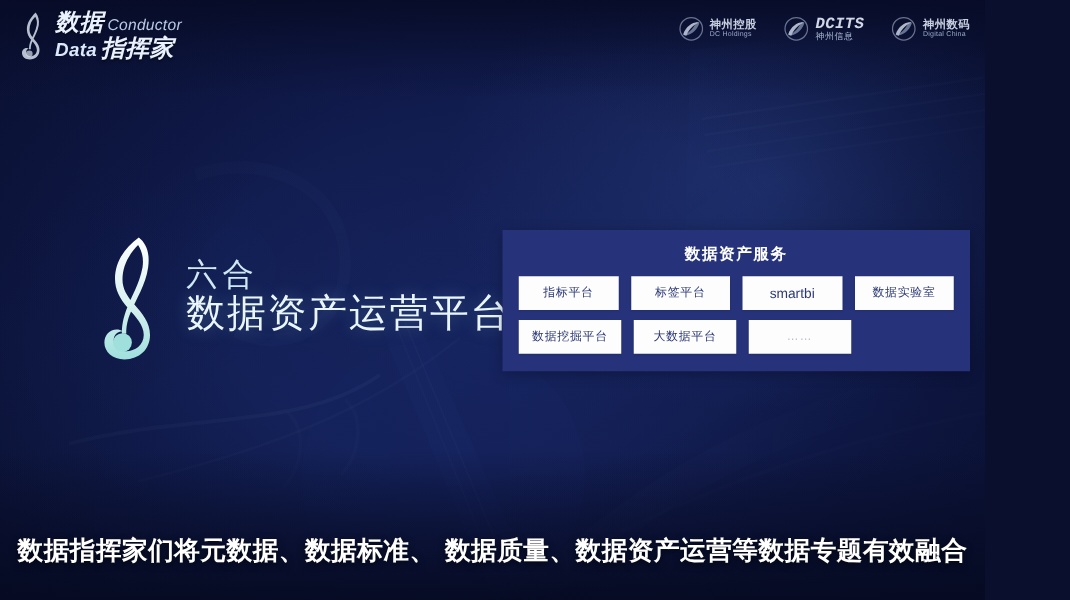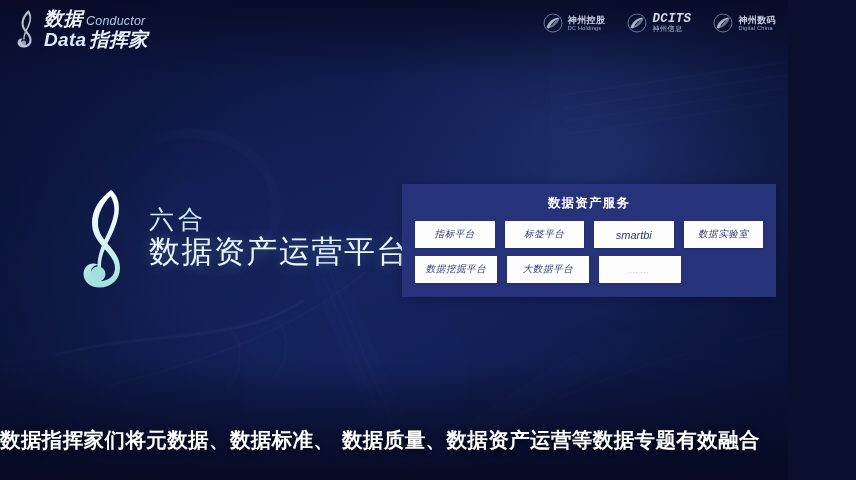--- a/index.html
+++ b/index.html
@@ -41,21 +41,21 @@
     font-weight:bold;font-size:19px;color:#eaf2ff;letter-spacing:.5px;
     font-style:italic;
     text-shadow:0 1px 2px rgba(0,0,0,.5);
   }
   .bw-en{
     font-family:"Liberation Sans",sans-serif;font-style:italic;
     font-size:12.5px;color:#b9c9e6;letter-spacing:.2px;margin-left:3px;
   }
   .bw-en2{
     font-family:"Liberation Sans",sans-serif;font-style:italic;font-weight:bold;
-    font-size:19px;color:#dce8fb;letter-spacing:.3px;margin-right:3px;
+    font-size:15px;color:#dce8fb;letter-spacing:.3px;margin-right:3px;
   }
 
   
   #partners{position:absolute;right:12px;top:12px;display:flex;align-items:center;gap:22px;}
   .plogo{display:flex;align-items:center;gap:5px;opacity:.88;}
   .plogo-mark{width:20px;height:20px;flex:0 0 auto;}
   .plogo-txt{line-height:1.12;}
   .pl-cn{font-family:"DejaVu Sans",sans-serif;font-size:9px;font-weight:bold;color:#e2ebfa;letter-spacing:.4px;}
   .pl-en{font-family:"Liberation Sans",sans-serif;font-size:5.6px;color:#aebfdd;letter-spacing:.2px;}
   .pl-big{font-family:Liberation Mono, monospace;font-size:12.5px;font-weight:bold;font-style:italic;color:#eef4ff;letter-spacing:.3px;}
@@ -90,28 +90,27 @@
     padding-top:11px;
   }
   .panel-rows{padding:9px 13px 0 13px;}
   .panel-row{display:flex;gap:10px;margin-bottom:8px;}
   .chip{
     width:82px;height:27px;background:#fdfdfd;
     display:flex;align-items:center;justify-content:center;
     font-family:"DejaVu Sans","Liberation Sans",sans-serif;
     font-size:9.5px;color:#2b3877;letter-spacing:.6px;
     box-shadow:0 1px 2px rgba(0,0,0,.14);
-    font-style:italic;
   }
   .chip.latin{font-family:"Liberation Sans",sans-serif;font-size:11px;letter-spacing:0;}
   .chip.dots{color:#b9bfcd;font-size:9px;letter-spacing:1.5px;}
 
   
   #caption{
-    position:absolute;left:0;right:0;bottom:26px;
+    position:absolute;left:0;right:0;bottom:26px;text-align:center;
     font-family:"DejaVu Sans","Liberation Sans",sans-serif;
     font-weight:bold;font-size:20.5px;color:#ffffff;letter-spacing:.4px;
     text-shadow:0 2px 6px rgba(0,0,0,.65);
   }
 </style>
 </head>
 <body>
 
 <div id="stage">
 

